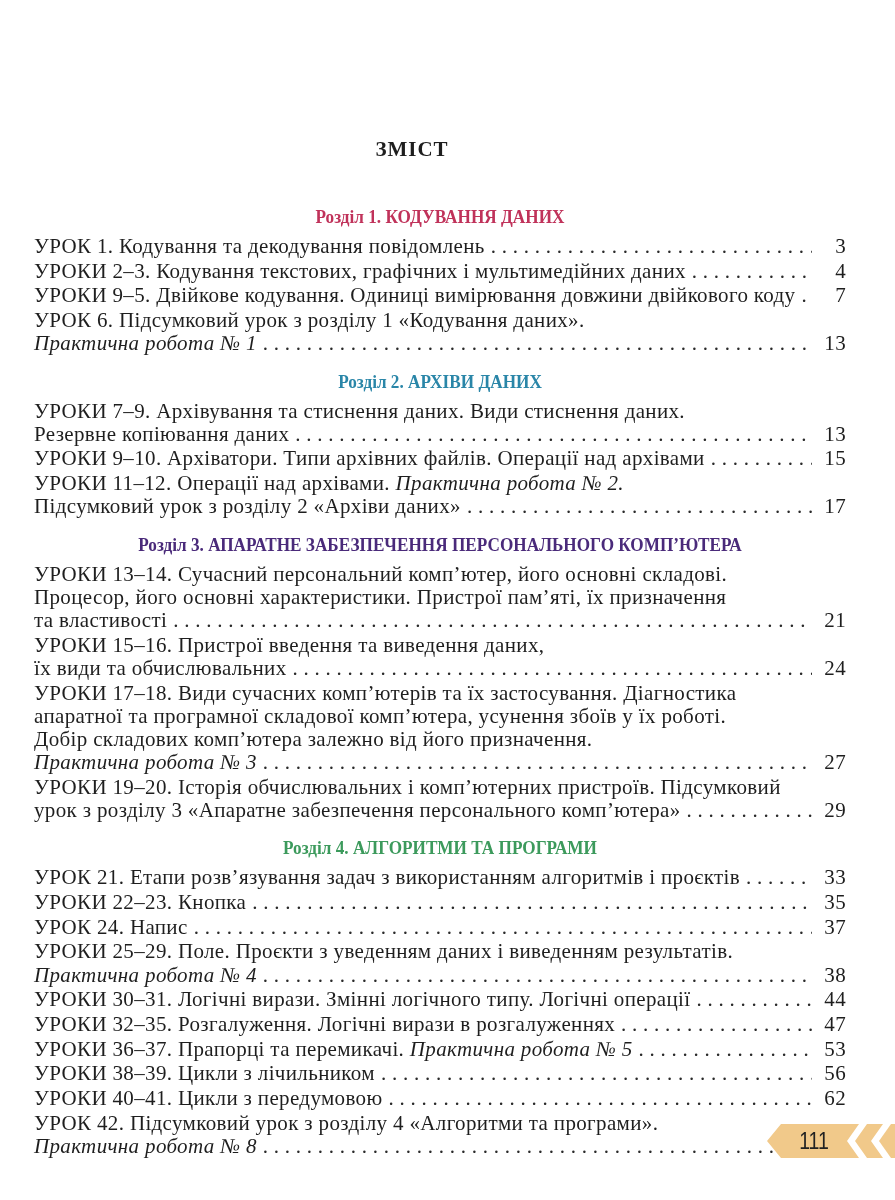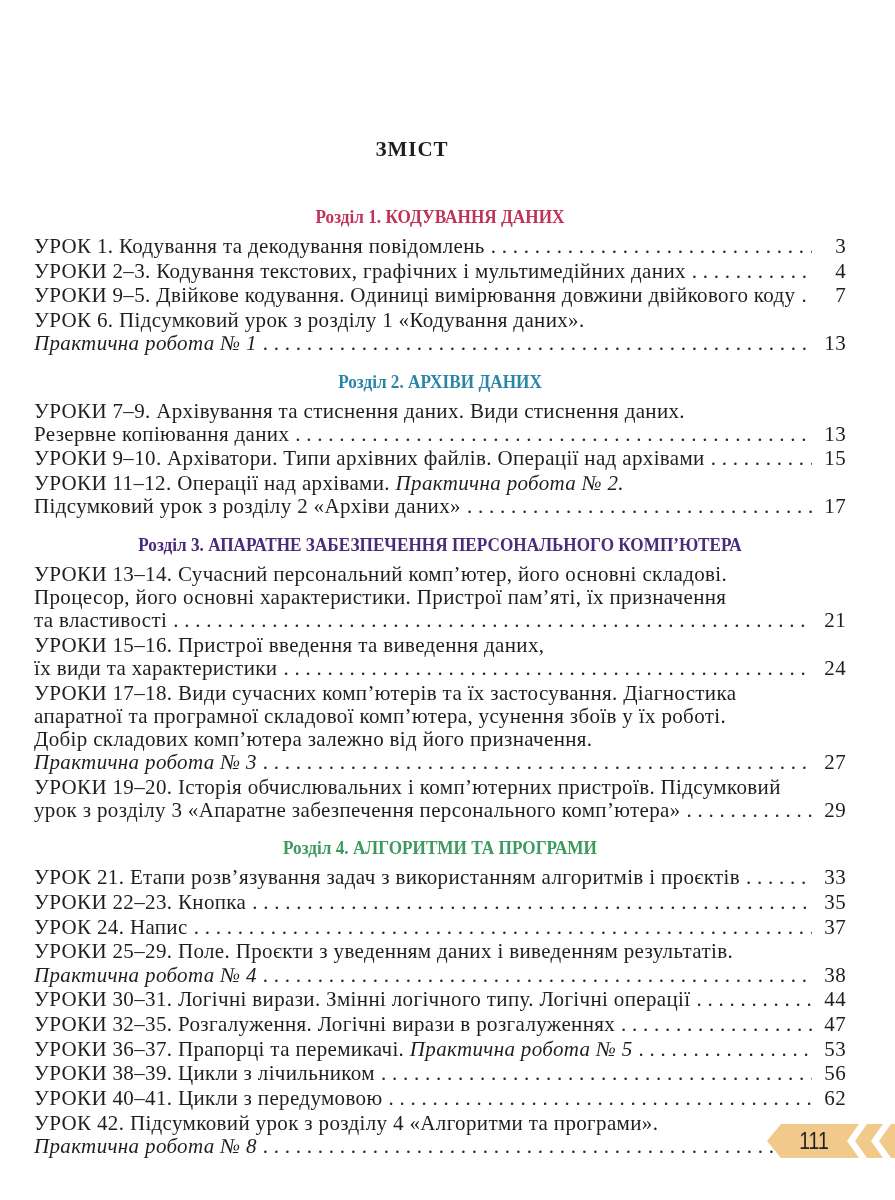--- a/index.html
+++ b/index.html
@@ -184,21 +184,21 @@
         <span class="line">Процесор, його основні характеристики. Пристрої пам’яті, їх призначення</span>
         <div class="last-line">
           <span class="text">та властивості</span>
           <span class="leader"></span>
           <span class="page-num">21</span>
         </div>
       </div>
       <div class="entry">
         <span class="line">УРОКИ 15–16. Пристрої введення та виведення даних,</span>
         <div class="last-line">
-          <span class="text">їх види та характеристики</span>
+          <span class="text">їх види та обчислювальних</span>
           <span class="leader"></span>
           <span class="page-num">24</span>
         </div>
       </div>
       <div class="entry">
         <span class="line">УРОКИ 17–18. Види сучасних комп’ютерів та їх застосування. Діагностика</span>
         <span class="line">апаратної та програмної складової комп’ютера, усунення збоїв у їх роботі.</span>
         <span class="line">Добір складових комп’ютера залежно від його призначення.</span>
         <div class="last-line">
           <span class="text it">Практична робота № 3</span>

